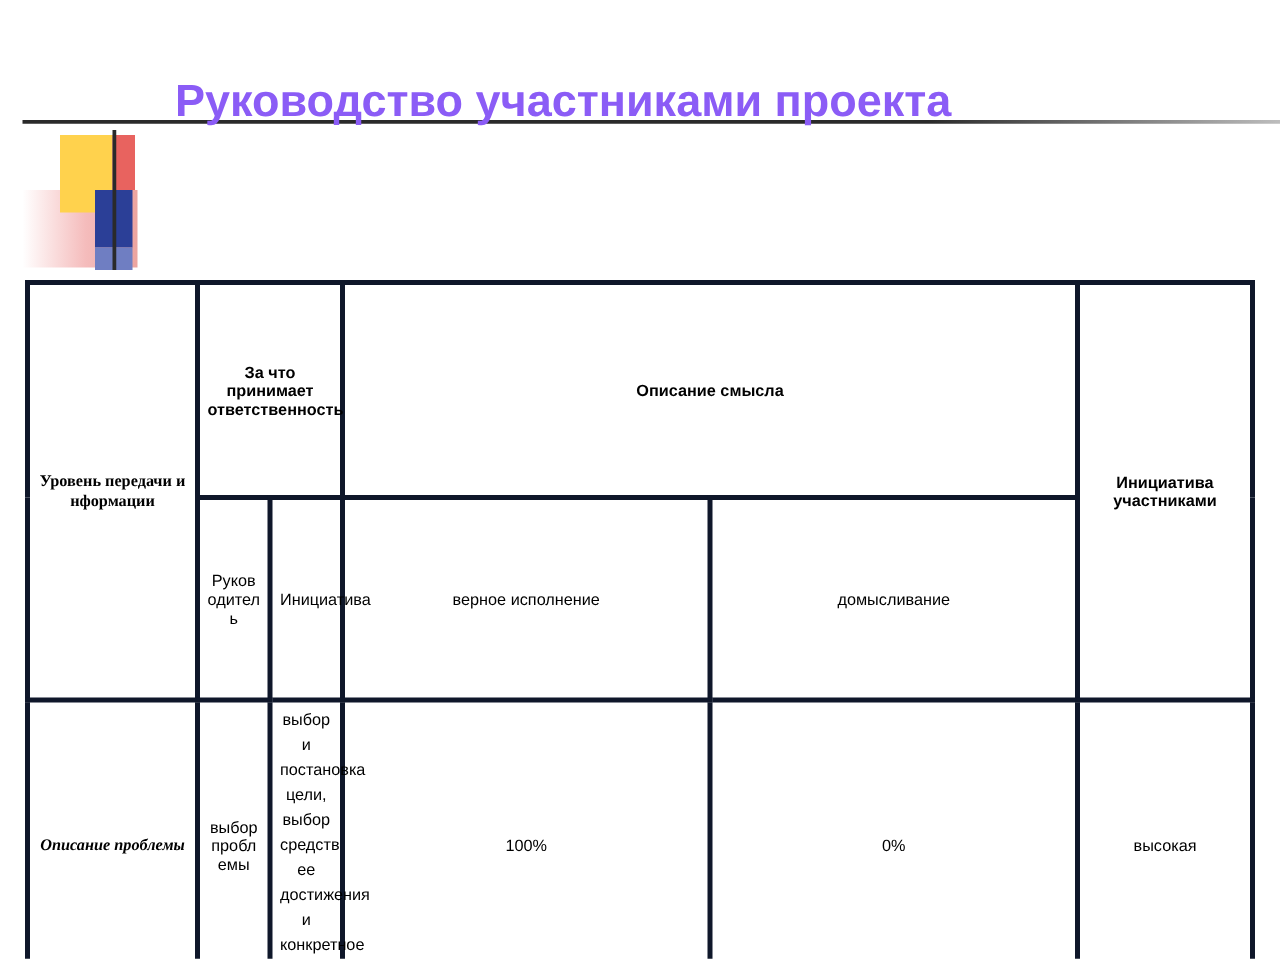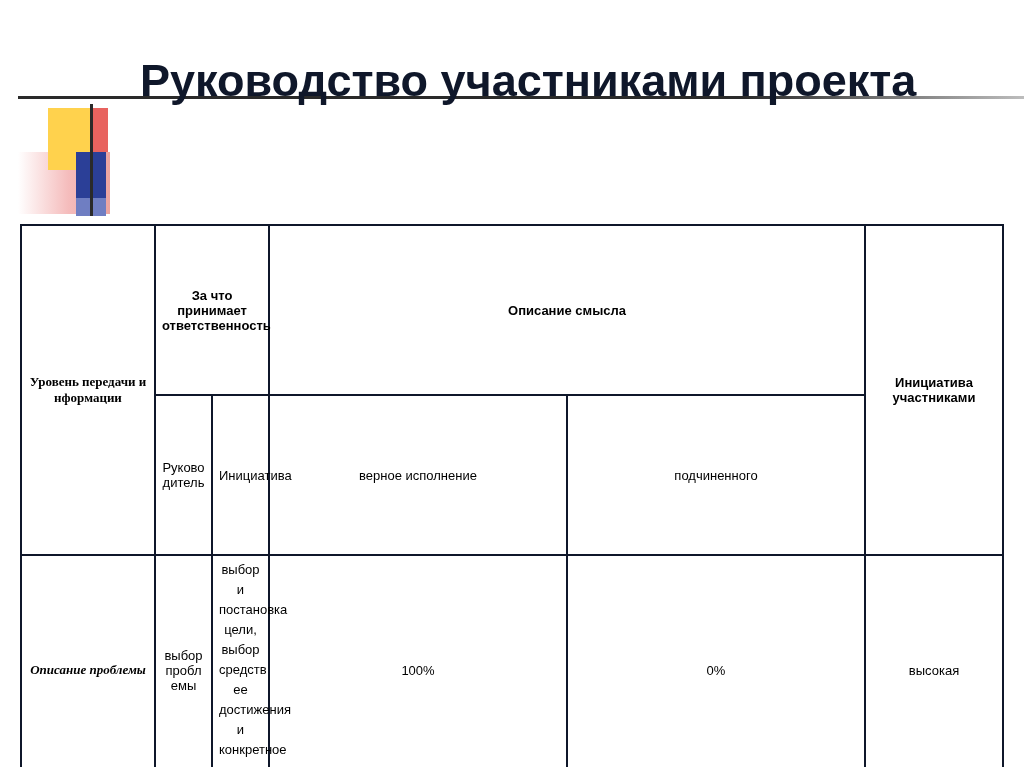--- a/index.html
+++ b/index.html
@@ -80,42 +80,42 @@
     height: 3px;
     background: linear-gradient(to right, #2a2a2a 0%, #2a2a2a 72%, #bdbdbd 100%);
   }
 
   
   .title {
     position: absolute;
     left: 140px;
     top: 56px;
     width: 860px;
-    color: #0f172a;
-    font-size: 45px;
+    color: #8b5cf6;
+    font-size: 36px;
     line-height: 50px;
     font-weight: bold;
     letter-spacing: 0px;
   }
   .title .line { display: block; }
 
   
   .table-wrap {
     position: absolute;
     left: 20px;
     top: 224px;
     width: 984px;
   }
   table.grid {
     border-collapse: collapse;
     width: 984px;
     table-layout: fixed;
   }
   table.grid td {
-    border: 2px solid #0f172a;
+    border: 4px solid #0f172a;
     vertical-align: middle;
     text-align: center;
     font-size: 13px;
     color: #000000;
     padding: 4px 6px;
   }
   .c-level { width: 120px; font-weight: bold; font-family: Liberation Serif, serif; }
   .c-boss  { width: 100px; }
   .c-sub   { width: 430px; }
   .c-right { width: 120px; }
@@ -156,21 +156,21 @@
       <tr>
         <td class="c-level hdr-bold narrow-wrap" rowspan="2">Уровень передачи информации</td>
         <td class="c-boss cell-tall hdr-bold" colspan="2">За что принимает ответственность</td>
         <td class="hdr-bold" colspan="2">Описание смысла</td>
         <td class="c-init hdr-bold" rowspan="2">Инициатива участниками</td>
       </tr>
       <tr>
         <td class="c-boss cell-mid narrow-wrap">Руководитель</td>
         <td class="c-sub">Инициатива</td>
         <td class="c-right narrow-wrap">верное исполнение</td>
-        <td class="c-wrong narrow-wrap">подчиненного</td>
+        <td class="c-wrong narrow-wrap">домысливание</td>
       </tr>
       <tr class="data-row">
         <td class="c-level row-desc-label narrow-wrap">Описание проблемы</td>
         <td class="c-boss narrow-wrap">выбор проблемы</td>
         <td class="c-sub sub-text">выбор и постановка цели, выбор средств ее достижения и конкретное исполнение</td>
         <td class="c-right">100%</td>
         <td class="c-wrong">0%</td>
         <td class="c-init">высокая</td>
       </tr>
 

